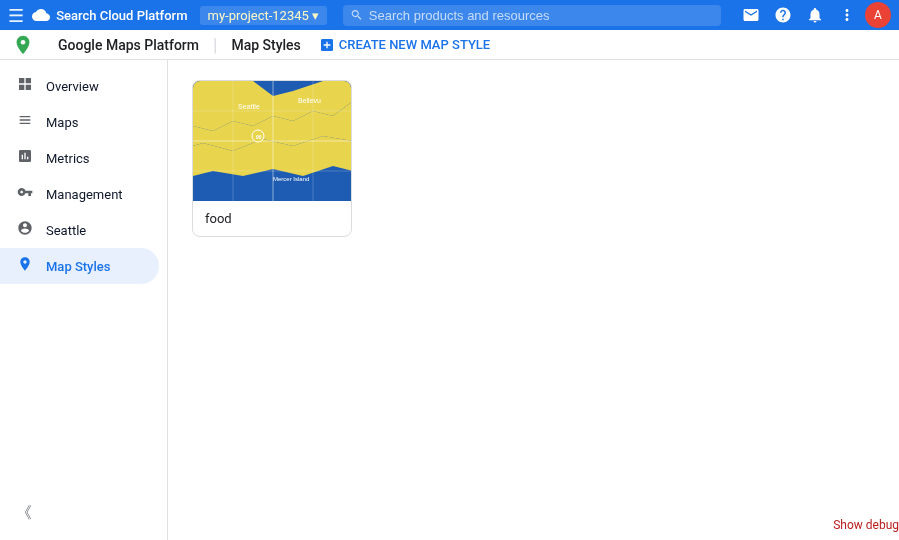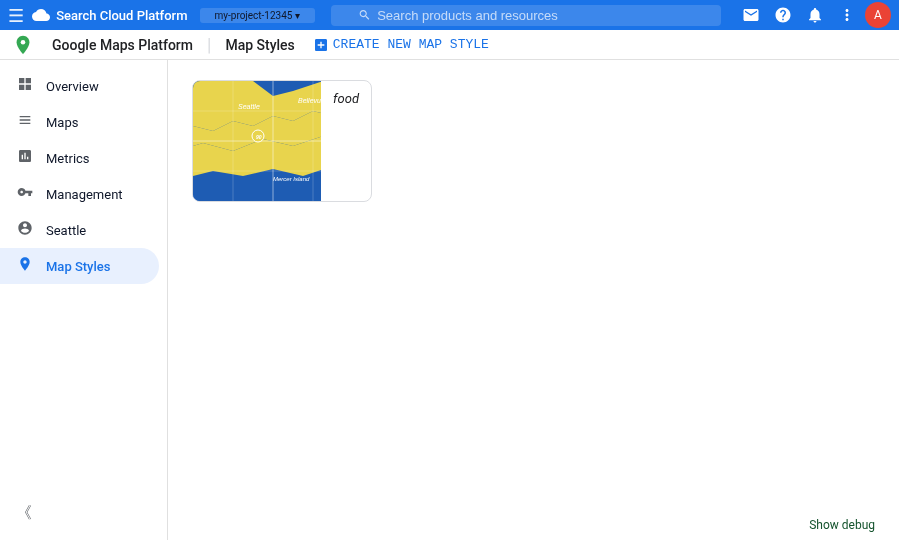--- a/index.html
+++ b/index.html
@@ -14,32 +14,32 @@
       padding: 0 8px;
       gap: 8px;
       color: white;
     }
     .top-bar-menu-icon { font-size: 18px; cursor: pointer; opacity: 0.9; }
     .top-bar-logo { display: flex; align-items: center; gap: 6px; }
     .top-bar-title { font-size: 13px; color: white; white-space: nowrap; font-weight: 500; }
     .top-bar-project {
       background: rgba(255,255,255,0.15);
       border-radius: 3px;
-      padding: 2px 15px;
-      font-size: 10px;
-      color: #0f172a;
+      padding: 2px 8px;
+      font-size: 13px;
+      color: #fef9c3;
       margin-left: 4px;
     }
     .top-bar-search {
       flex: 1;
       display: flex;
       align-items: center;
       background: rgba(255,255,255,0.15);
       border-radius: 4px;
-      padding: 3px 27px;
+      padding: 3px 7px;
       margin: 0 8px;
       gap: 6px;
     }
     .top-bar-search input {
       background: transparent;
       border: none;
       outline: none;
       color: white;
       font-size: 13px;
       width: 100%;
@@ -68,41 +68,40 @@
     .sub-header {
       height: 30px;
       background: #fff;
       display: flex;
       align-items: center;
       padding: 0 12px;
       border-bottom: 1px solid #e0e0e0;
       gap: 10px;
     }
     .sub-header-logo {
-      display: flex; align-items: center; gap: 18px;
+      display: flex; align-items: center; gap: 24px;
       color: #202124;
       font-size: 14px;
       font-weight: 500;
     }
     .sub-header-divider {
       color: #dadce0;
       font-size: 18px;
       margin: 0 4px;
     }
     .sub-header-page { font-size: 14px; color: #202124; font-weight: 500; }
     .create-btn {
       display: flex; align-items: center; gap: 4px;
       color: #1a73e8;
       font-size: 13px;
       cursor: pointer;
       padding: 4px 8px;
       border-radius: 4px;
       text-decoration: none;
       font-weight: 500;
-      font-family: Liberation Mono, monospace;
     }
 
     
     .layout { display: flex; height: calc(540px - 60px); }
 
     
     .sidebar {
       width: 168px;
       border-right: 1px solid #e0e0e0;
       background: #fff;
@@ -142,48 +141,47 @@
     
     .main {
       flex: 1;
       padding: 20px 24px;
       background: #fff;
       overflow: auto;
     }
 
     
     .map-style-card {
-      width: 180px;
+      width: 160px;
       border: 1px solid #dadce0;
       border-radius: 8px;
       overflow: hidden;
       cursor: pointer;
       display: flex;
-      flex-direction: row;
-      font-style: italic;
+      flex-direction: column;
     }
     .map-preview {
       width: 160px;
       height: 120px;
       background: #2060c0;
       position: relative;
       overflow: hidden;
     }
     .map-label {
       padding: 10px 12px;
       font-size: 13px;
       color: #202124;
     }
 
     
     .show-debug {
       position: fixed;
       bottom: 8px;
-      right: 24px;
-      color: #14532d;
+      right: 0;
+      color: #b91c1c;
       font-size: 12px;
       cursor: pointer;
     }
   </style>
 </head>
 <body>
 
 <div class="top-bar">
   <span class="top-bar-menu-icon">☰</span>
   <div class="top-bar-logo">

